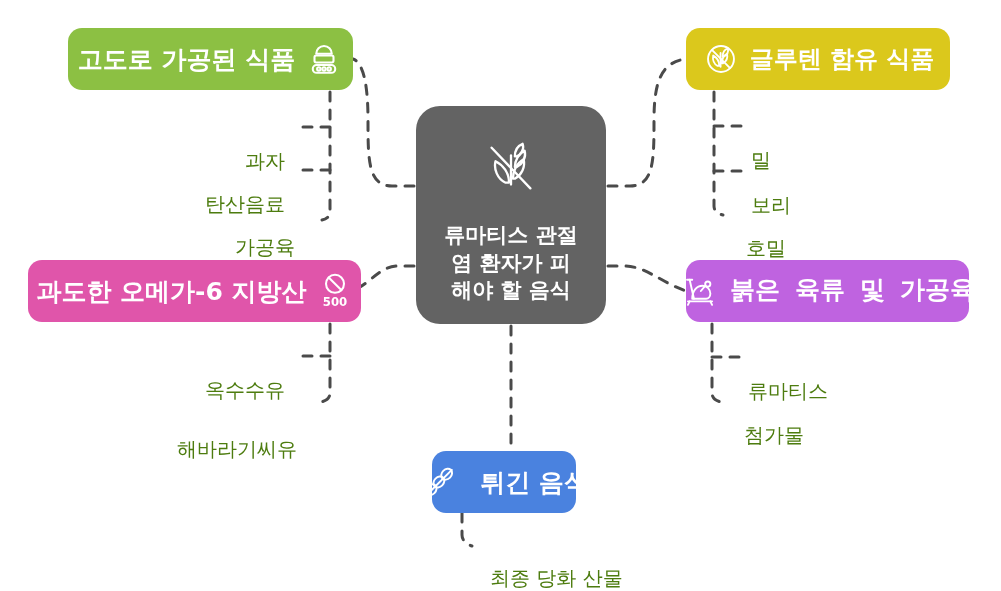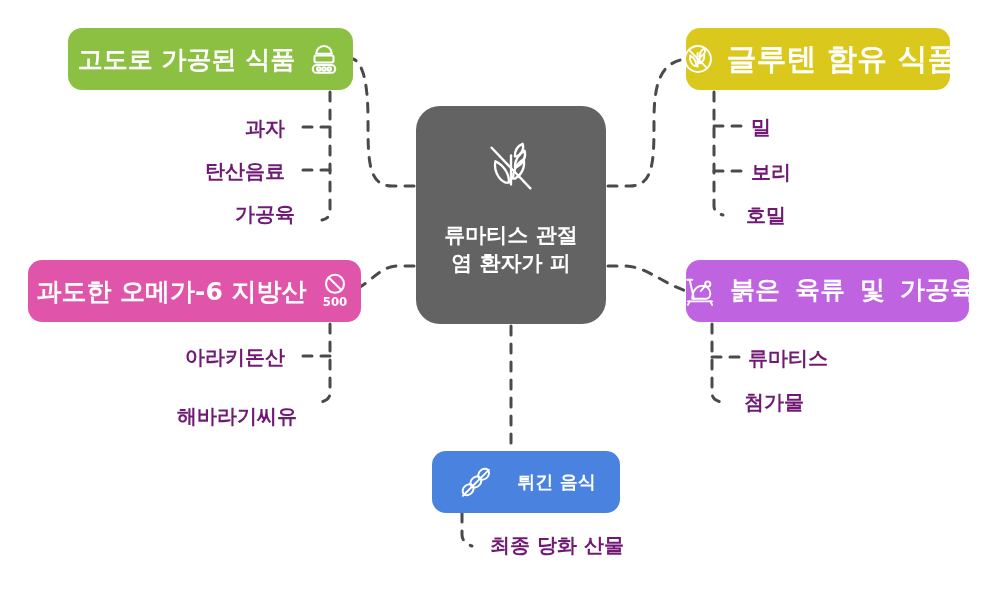--- a/index.html
+++ b/index.html
@@ -33,24 +33,24 @@
     color: #ffffff;
     font-weight: 700;
     white-space: nowrap;
     padding: 0 24px;
   }
   .node .label { line-height: 1; }
   .node .ico { display: flex; align-items: center; justify-content: center; flex: 0 0 auto; }
 
   
   #node-processed  { left: 68px;  top: 28px;  width: 285px; height: 62px; font-size: 25px; background: #8CC043; }
-  #node-gluten     { left: 686px; top: 28px;  width: 264px; height: 62px; font-size: 30px; background: #DBC81C; }
+  #node-gluten     { left: 686px; top: 28px;  width: 264px; height: 62px; font-size: 24px; background: #DBC81C; }
   #node-omega      { left: 28px;  top: 260px; width: 333px; height: 62px; font-size: 25px; background: #E055AA; }
   #node-redmeat    { left: 686px; top: 260px; width: 283px; height: 62px; font-size: 25px; background: #BF63E0; font-family: Liberation Mono, monospace; }
-  #node-fried      { left: 432px; top: 451px; width: 188px; height: 62px; font-size: 18px; background: #4A82DF; gap: 23px; }
+  #node-fried      { left: 432px; top: 451px; width: 144px; height: 62px; font-size: 25px; background: #4A82DF; gap: 23px; }
 
   
   #node-center {
     left: 416px; top: 106px; width: 190px; height: 218px;
     background: #636363;
     border-radius: 24px;
     flex-direction: column;
     padding: 18px 12px 16px;
     justify-content: flex-start;
   }
@@ -59,25 +59,26 @@
     font-size: 21px;
     line-height: 1.32;
     text-align: center;
     white-space: normal;
     font-weight: 700;
   }
 
   
   .leaf {
     position: absolute;
-    color: #701a75;
+    color: #4d7c0f;
     font-size: 20px;
-    font-weight: 700;
+    font-weight: 400;
     white-space: nowrap;
     line-height: 1;
+    margin-top: 33px;
   }
   .leaf.right { text-align: left; }
   .leaf.left  { text-align: right; transform: translateX(-100%); }
 </style>
 </head>
 <body>
 
 <div id="stage">
 
   <svg class="connectors" viewBox="0 0 1001 591">
@@ -115,21 +116,21 @@
     <span class="ico center-ico">
       <svg width="62" height="62" viewBox="0 0 64 64" fill="none" stroke="#ffffff" stroke-width="2.4" stroke-linecap="round" stroke-linejoin="round">
         <path d="M30 46 C30 36 24 28 16 24 C14 32 18 42 26 46 Z"></path>
         <path d="M34 42 C34 34 38 26 45 22 C47 30 43 38 36 42 Z"></path>
         <path d="M36 30 C36 23 40 16 46 13 C48 20 44 27 38 30 Z"></path>
         <path d="M36 19 C36 13 39 8 44 6 C46 12 42 17 38 19 Z"></path>
         <path d="M32 48 L32 18"></path>
         <path d="M12 10 L52 52"></path>
       </svg>
     </span>
-    <span class="label"><span>류마티스 관절</span><br><span>염 환자가 피</span><br></span>
+    <span class="label"><span>류마티스 관절</span><br><span>염 환자가 피</span><br><span>해야 할 음식</span></span>
   </div>
 
   <div class="node" id="node-processed">
     <span class="label">고도로 가공된 식품</span>
     <span class="ico">
       <svg width="38" height="38" viewBox="0 0 44 44" fill="none" stroke="#ffffff" stroke-width="2.4" stroke-linecap="round" stroke-linejoin="round">
         <path d="M13 16 C13 11 17 7 22 7 C27 7 31 11 31 16 Z"></path>
         <rect x="11" y="18" width="22" height="8" rx="2"></rect>
         <rect x="9" y="29" width="26" height="9" rx="4.5"></rect>
         <circle cx="16" cy="33.5" r="2"></circle>
@@ -162,21 +163,21 @@
   <div class="node" id="node-omega">
     <span class="label">과도한 오메가-6 지방산</span>
     <span class="ico" style="flex-direction:column;">
       <svg width="36" height="40" viewBox="0 0 40 44" fill="none" stroke="#ffffff" stroke-width="2.3" stroke-linecap="round">
         <circle cx="20" cy="14" r="10"></circle>
         <path d="M13 7 L27 21"></path>
         <text x="20" y="39" font-family="DejaVu Sans, sans-serif" font-size="13" font-weight="700" fill="#ffffff" stroke="none" text-anchor="middle">500</text>
       </svg>
     </span>
   </div>
-  <div class="leaf left" style="left:285px; top:347px;">아라키돈산</div>
+  <div class="leaf left" style="left:285px; top:347px;">옥수수유</div>
   <div class="leaf left" style="left:297px; top:406px;">해바라기씨유</div>
 
   <div class="node" id="node-redmeat">
     <span class="ico">
       <svg width="40" height="38" viewBox="0 0 46 44" fill="none" stroke="#ffffff" stroke-width="2.2" stroke-linecap="round" stroke-linejoin="round">
         <path d="M14 31 C14 22 19 16 26 16 C31 16 35 20 35 25 C35 28 33 31 30 31 Z"></path>
         <circle cx="32" cy="14" r="3"></circle>
         <path d="M29 16 L24 22"></path>
         <path d="M9 34 L37 34"></path>
         <path d="M11 34 L9 38 M35 34 L37 38"></path>

